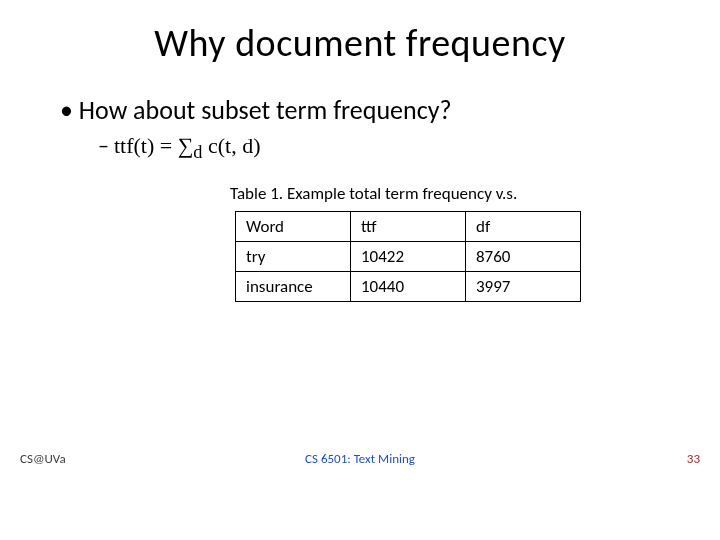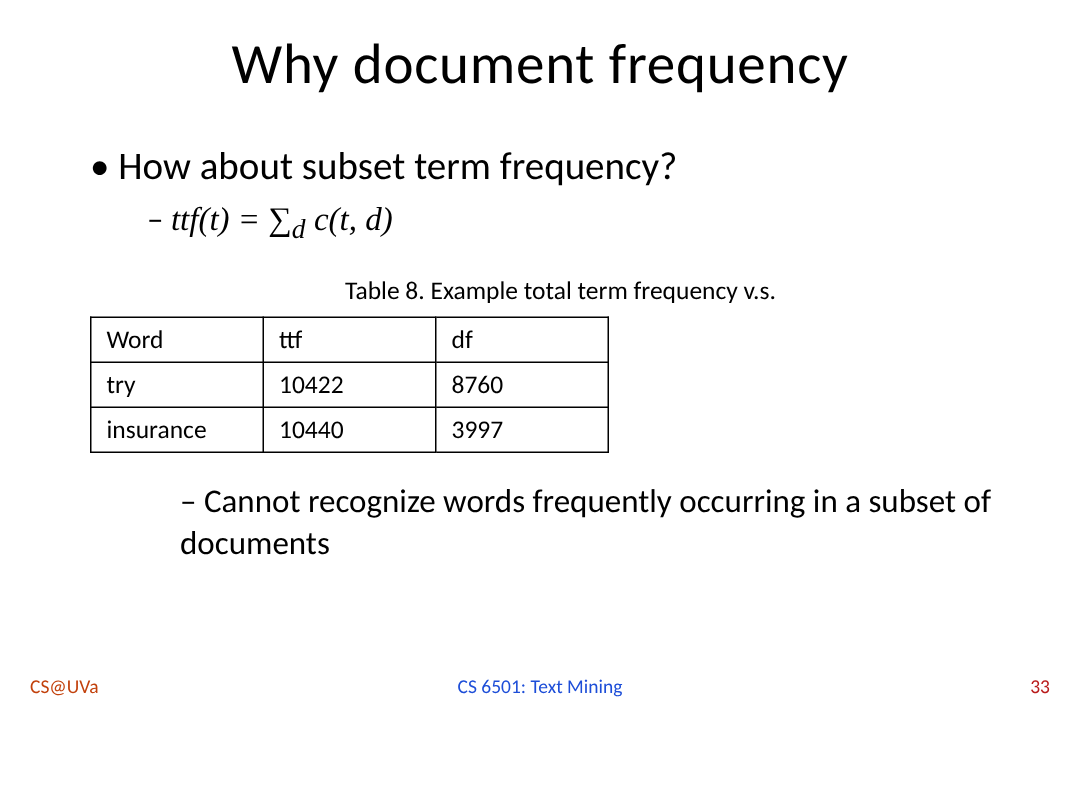--- a/index.html
+++ b/index.html
@@ -37,29 +37,29 @@
   }
   .lvl2 {
     font-size: 22px;
     margin: 4px 0 0 38px;
   }
   .lvl2::before {
     content: "– ";
   }
   .math {
     font-family: "Cambria Math", "Times New Roman", serif;
-    font-style: italic;
     text-align: right;
   }
   .caption {
     margin: 20px 0 6px 170px;
     font-size: 17px;
     line-height: 1.25;
   }
   table.data {
+    margin-left: 175px;
     border-collapse: collapse;
     font-size: 17px;
   }
   table.data th, table.data td {
     border: 1.5px solid #000;
     padding: 4px 14px 4px 10px;
     text-align: left;
     font-weight: 400;
     min-width: 90px;
   }
@@ -69,21 +69,21 @@
     line-height: 1.3;
   }
   .note::before {
     content: "– ";
   }
   .footer-left {
     position: absolute;
     left: 20px;
     bottom: 14px;
     font-size: 13px;
-    color: #c2410c;
+    color: #404040;
   }
   .footer-center {
     position: absolute;
     left: 0;
     right: 0;
     bottom: 14px;
     text-align: center;
     font-size: 13px;
     color: #1d4ed8;
   }
@@ -104,21 +104,21 @@
 
   <div class="body">
 
     <div class="lvl1">How about subset term frequency?</div>
 
     <div class="lvl2">
       <span class="math">ttf(t) = ∑</span><sub class="math">d</sub><span class="math"> c(t, d)</span>
     </div>
 
     <div class="caption">
-      <span>Table 8. Example total term frequency v.s.</span><br>
+      <span>Table 1. Example total term frequency v.s.</span><br>
     </div>
 
     <table class="data">
       <thead>
         <tr>
           <th>Word</th>
           <th>ttf</th>
           <th>df</th>
         </tr>
       </thead>
@@ -129,21 +129,20 @@
           <td>8760</td>
         </tr>
         <tr>
           <td>insurance</td>
           <td>10440</td>
           <td>3997</td>
         </tr>
       </tbody>
     </table>
 
-    <div class="note">Cannot recognize words frequently occurring in a subset of documents</div>
 
   </div>
 
   <div class="footer-left">CS@UVa</div>
   <div class="footer-center">CS 6501: Text Mining</div>
   <div class="footer-right">33</div>
 
 </div>
 
 </body></html>

